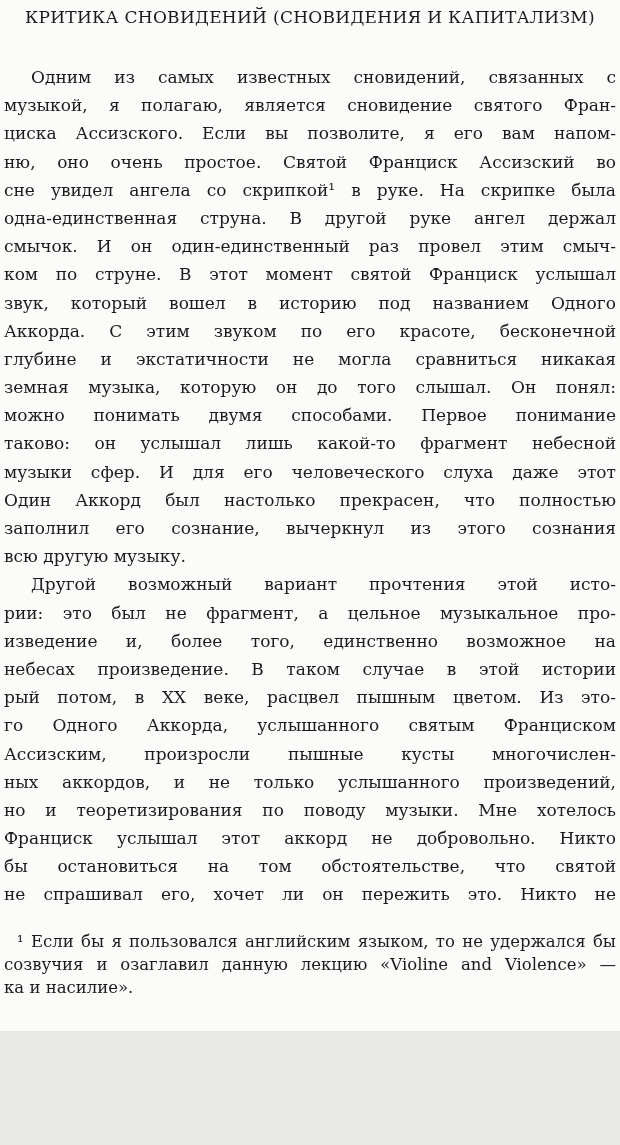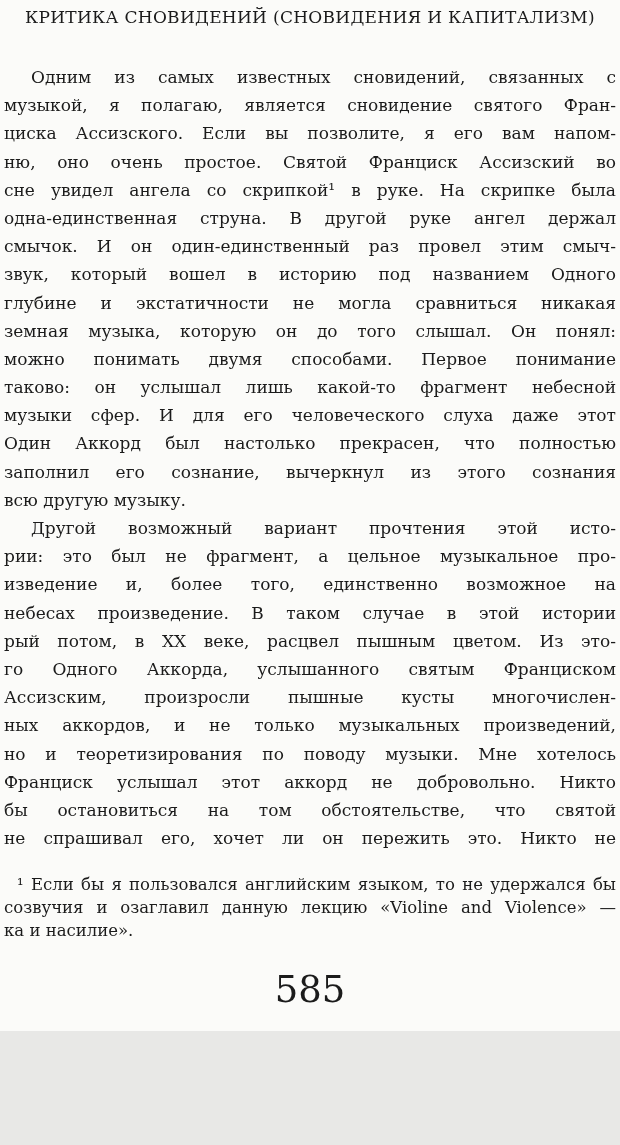--- a/index.html
+++ b/index.html
@@ -78,40 +78,42 @@
   <div class="body-text">
 
     <div class="paragraph">
       <div class="line indent">Одним из самых известных сновидений, связанных с</div>
       <div class="line">музыкой, я полагаю, является сновидение святого Фран-</div>
       <div class="line">циска Ассизского. Если вы позволите, я его вам напом-</div>
       <div class="line">ню, оно очень простое. Святой Франциск Ассизский во</div>
       <div class="line">сне увидел ангела со скрипкой¹ в руке. На скрипке была</div>
       <div class="line">одна-единственная струна. В другой руке ангел держал</div>
       <div class="line">смычок. И он один-единственный раз провел этим смыч-</div>
+      <div class="line">ком по струне. В этот момент святой Франциск услышал</div>
       <div class="line">звук, который вошел в историю под названием Одного</div>
+      <div class="line">Аккорда. С этим звуком по его красоте, бесконечной</div>
       <div class="line">глубине и экстатичности не могла сравниться никакая</div>
       <div class="line">земная музыка, которую он до того слышал. Он понял:</div>
       <div class="line">можно понимать двумя способами. Первое понимание</div>
       <div class="line">таково: он услышал лишь какой-то фрагмент небесной</div>
       <div class="line">музыки сфер. И для его человеческого слуха даже этот</div>
       <div class="line">Один Аккорд был настолько прекрасен, что полностью</div>
       <div class="line">заполнил его сознание, вычеркнул из этого сознания</div>
       <div class="line end">всю другую музыку.</div>
     </div>
 
     <div class="paragraph">
       <div class="line indent">Другой возможный вариант прочтения этой исто-</div>
       <div class="line">рии: это был не фрагмент, а цельное музыкальное про-</div>
       <div class="line">изведение и, более того, единственно возможное на</div>
       <div class="line">небесах произведение. В таком случае в этой истории</div>
       <div class="line">рый потом, в XX веке, расцвел пышным цветом. Из это-</div>
       <div class="line">го Одного Аккорда, услышанного святым Франциском</div>
       <div class="line">Ассизским, произросли пышные кусты многочислен-</div>
-      <div class="line">ных аккордов, и не только музыкальных произведений,</div>
+      <div class="line">ных аккордов, и не только услышанного произведений,</div>
       <div class="line">но и теоретизирования по поводу музыки. Мне хотелось</div>
       <div class="line">Франциск услышал этот аккорд не добровольно. Никто</div>
       <div class="line">бы остановиться на том обстоятельстве, что святой</div>
       <div class="line">не спрашивал его, хочет ли он пережить это. Никто не</div>
     </div>
 
   </div>
 
   <div class="footnote">
     <div class="fline indent-fn">¹ Если бы я пользовался английским языком, то не удержался бы от</div>

